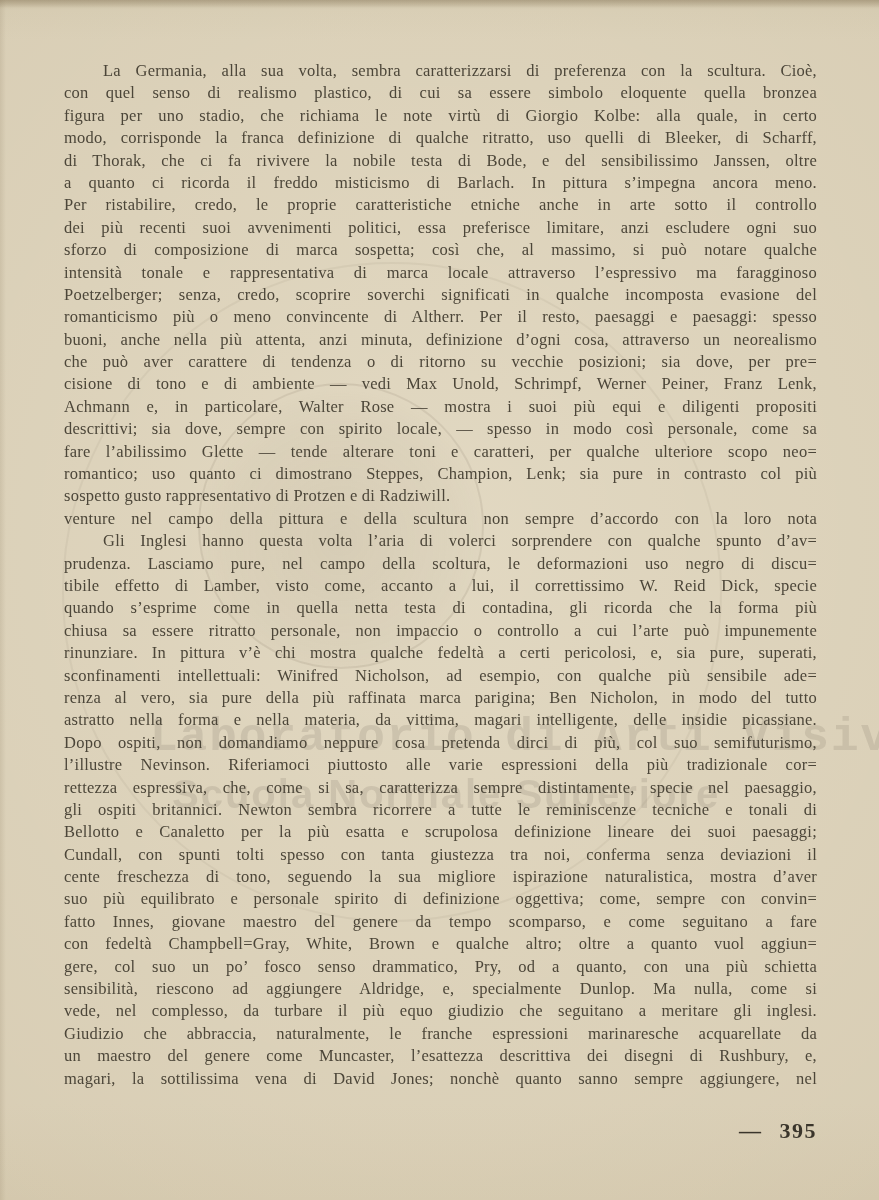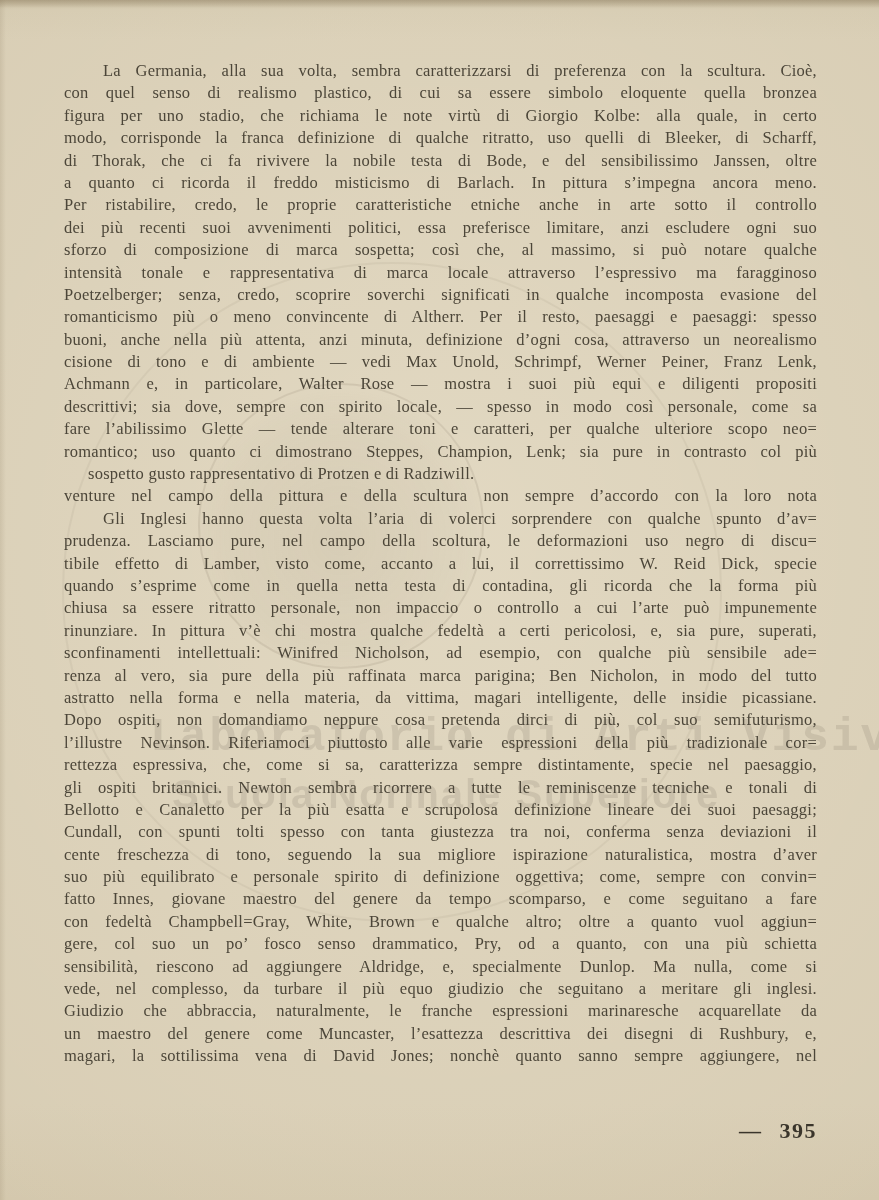--- a/index.html
+++ b/index.html
@@ -56,21 +56,21 @@
     color: #4c4639;
   }
   .para { margin: 0; }
   .line {
     text-align: justify;
     text-align-last: justify;
     height: 22.4px;
     overflow: hidden;
   }
   .line.first { text-indent: 39px; }
-  .line.endline { text-align-last: left; margin-left: 24px; }
+  .line.endline { text-align-last: left; }
   .page-number {
     position: absolute;
     right: 62px; top: 1118px;
     font-family: "Liberation Serif", "DejaVu Serif", serif;
     font-weight: 700;
     font-size: 22px;
     letter-spacing: 1.5px;
     word-spacing: 10px;
     color: #3a352b;
   }
@@ -97,20 +97,21 @@
         <div class="line">modo, corrisponde la franca definizione di qualche ritratto, uso quelli di Bleeker, di Scharff,</div>
         <div class="line">di Thorak, che ci fa rivivere la nobile testa di Bode, e del sensibilissimo Janssen, oltre</div>
         <div class="line">a quanto ci ricorda il freddo misticismo di Barlach. In pittura s’impegna ancora meno.</div>
         <div class="line">Per ristabilire, credo, le proprie caratteristiche etniche anche in arte sotto il controllo</div>
         <div class="line">dei più recenti suoi avvenimenti politici, essa preferisce limitare, anzi escludere ogni suo</div>
         <div class="line">sforzo di composizione di marca sospetta; così che, al massimo, si può notare qualche</div>
         <div class="line">intensità tonale e rappresentativa di marca locale attraverso l’espressivo ma faragginoso</div>
         <div class="line">Poetzelberger; senza, credo, scoprire soverchi significati in qualche incomposta evasione del</div>
         <div class="line">romanticismo più o meno convincente di Altherr. Per il resto, paesaggi e paesaggi: spesso</div>
         <div class="line">buoni, anche nella più attenta, anzi minuta, definizione d’ogni cosa, attraverso un neorealismo</div>
+        <div class="line">che può aver carattere di tendenza o di ritorno su vecchie posizioni; sia dove, per pre=</div>
         <div class="line">cisione di tono e di ambiente — vedi Max Unold, Schrimpf, Werner Peiner, Franz Lenk,</div>
         <div class="line">Achmann e, in particolare, Walter Rose — mostra i suoi più equi e diligenti propositi</div>
         <div class="line">descrittivi; sia dove, sempre con spirito locale, — spesso in modo così personale, come sa</div>
         <div class="line">fare l’abilissimo Glette — tende alterare toni e caratteri, per qualche ulteriore scopo neo=</div>
         <div class="line">romantico; uso quanto ci dimostrano Steppes, Champion, Lenk; sia pure in contrasto col più</div>
         <div class="line endline">sospetto gusto rappresentativo di Protzen e di Radziwill.</div>
       </div>
       <div class="para">
         <div class="line">venture nel campo della pittura e della scultura non sempre d’accordo con la loro nota</div>
         <div class="line first">Gli Inglesi hanno questa volta l’aria di volerci sorprendere con qualche spunto d’av=</div>

